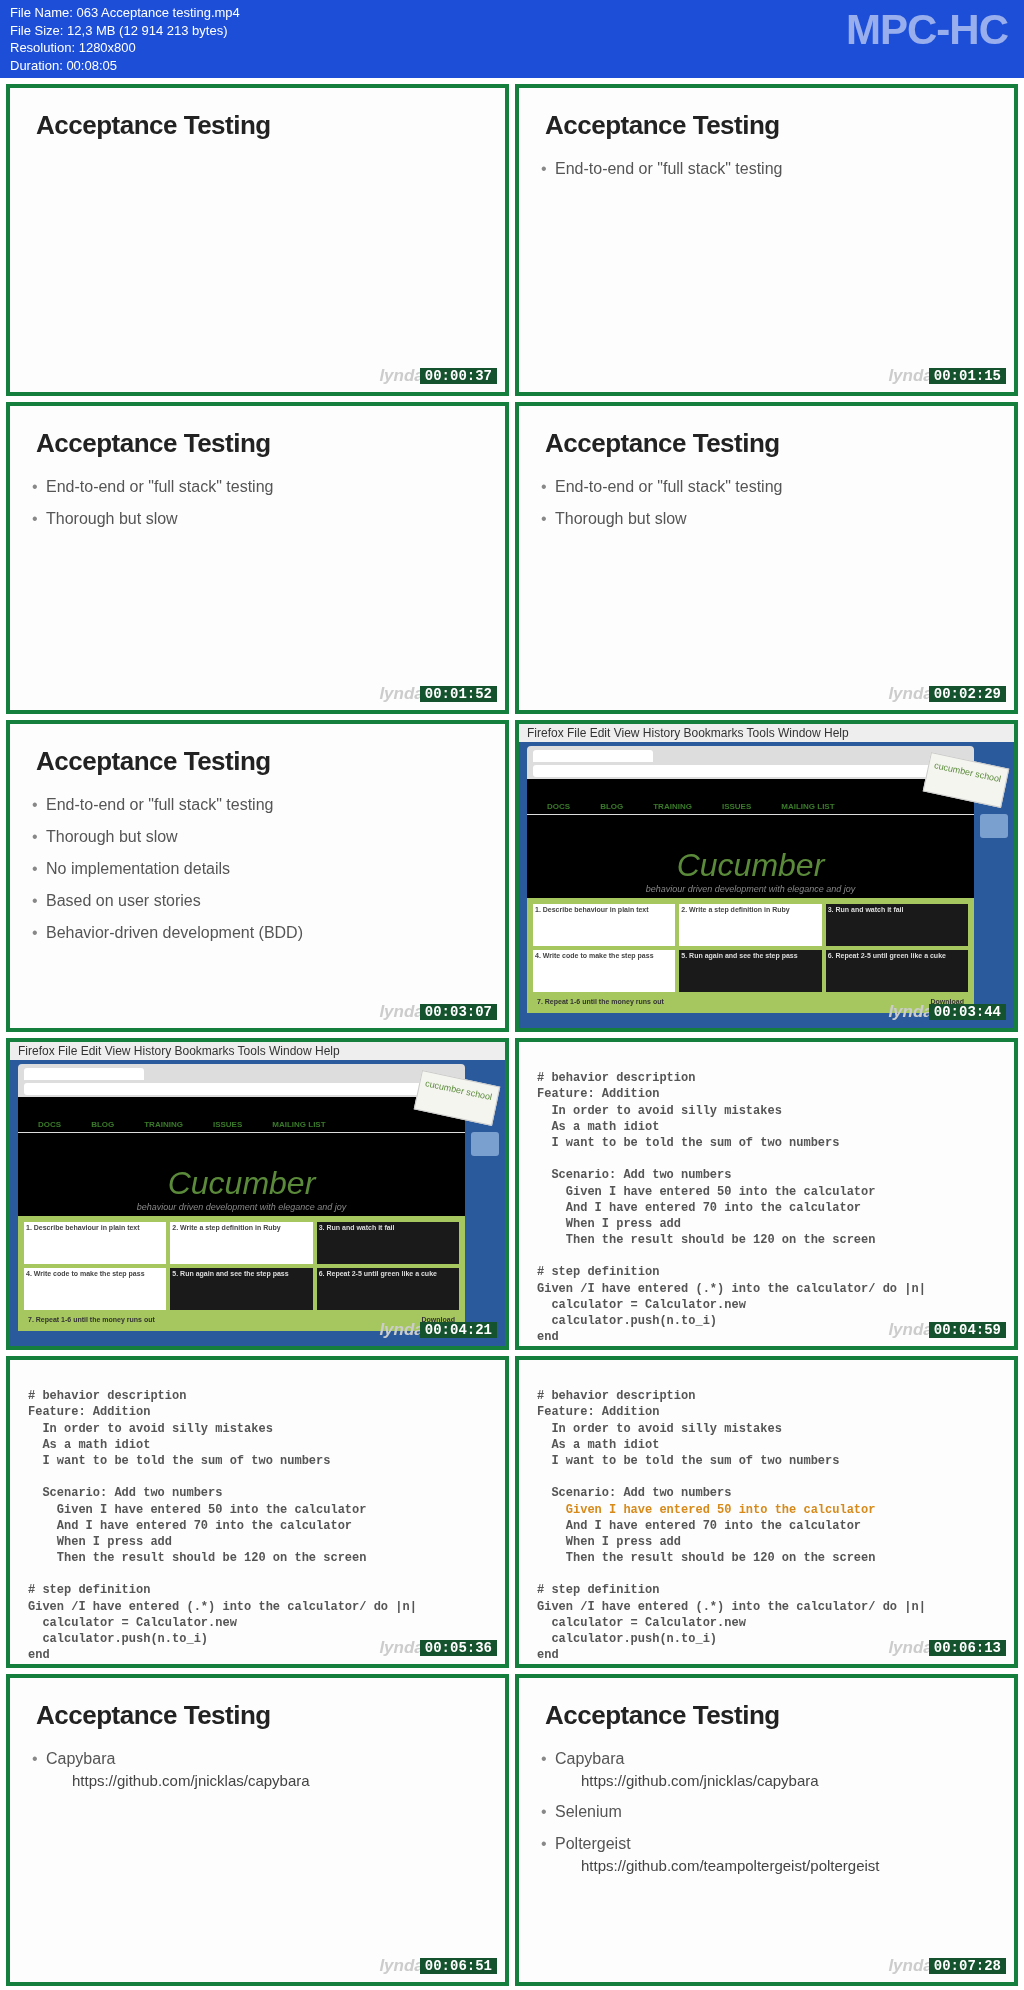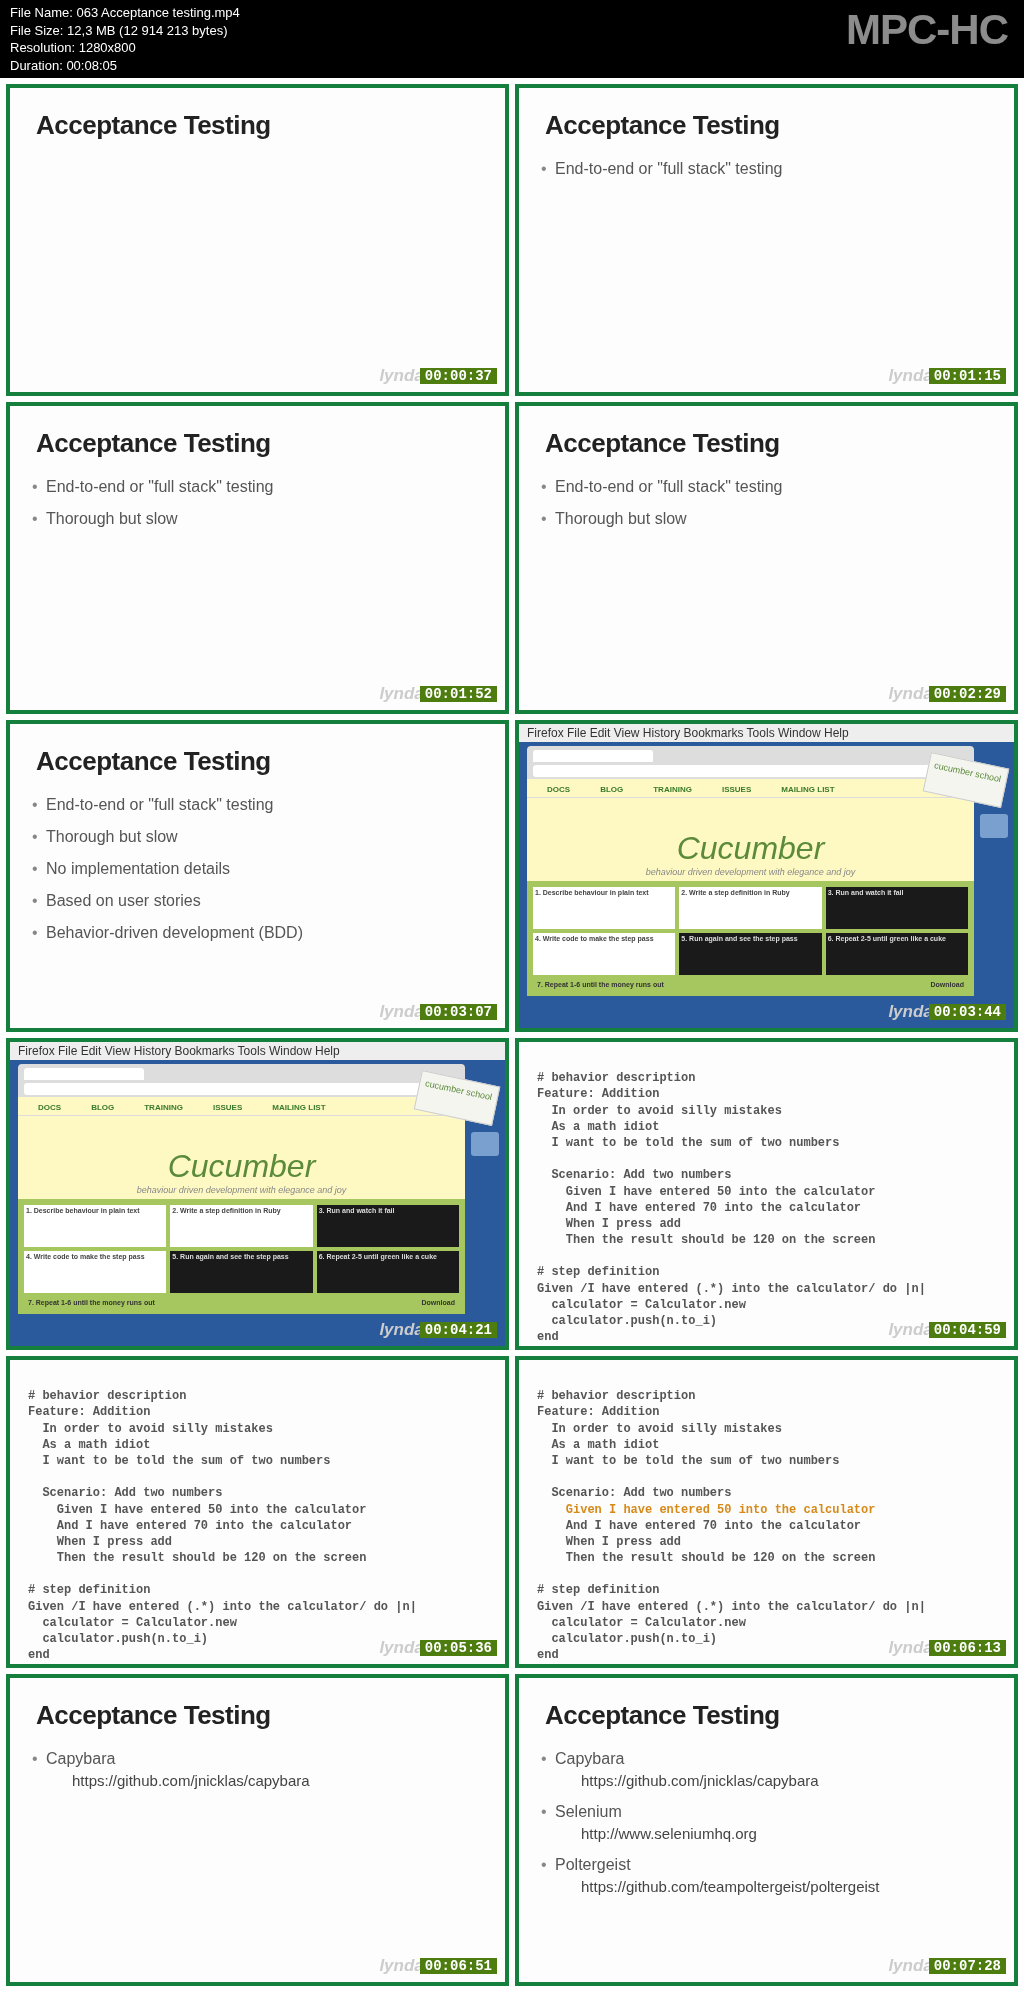--- a/index.html
+++ b/index.html
@@ -3,21 +3,21 @@
 <meta charset="utf-8">
 <style>
 * { margin: 0; padding: 0; box-sizing: border-box; }
 body {
   font-family: Arial, Helvetica, sans-serif;
   background: #ffffff;
   width: 1024px;
 }
 .header {
   position: relative;
-  background: #000000;
+  background: #1d4ed8;
   padding: 4px 4px 4px 10px;
   color: #fff;
   font-size: 13px;
   line-height: 1.35;
 }
 .header .line { white-space: nowrap; }
 .header .watermark {
   position: absolute;
   right: 16px;
   top: 2px;
@@ -79,21 +79,21 @@
   gap: 2px;
 }
 .lynda {
   color: #ccc;
   font-size: 17px;
   font-style: italic;
   font-weight: 600;
   margin-right: -6px;
 }
 .timestamp {
-  background: #4d7c0f;
+  background: #14532d;
   color: #fff;
   font-size: 14px;
   padding: 0 5px;
   font-family: "Courier New", monospace;
   font-weight: bold;
   text-align: right;
 }
 
 
 .browser-frame {
@@ -109,23 +109,23 @@
 }
 .browser-chrome {
   background: #ddd;
   margin: 4px 40px 0 8px;
   border-radius: 4px 4px 0 0;
   padding: 4px 6px 2px 6px;
 }
 .tab { background:#fff; border-radius: 3px 3px 0 0; width: 120px; height: 12px; }
 .addr { background:#fff; border-radius: 3px; height: 12px; margin-top: 3px; }
 .page {
-  background: #fef9c3;
+  background: #000000;
   margin: 0 40px 0 8px;
-  padding: 3px 0 0 0;
+  padding: 20px 0 0 0;
 }
 .nav-row {
   display: flex;
   gap: 30px;
   font-size: 8px;
   color: #3a7a2a;
   font-weight: bold;
   padding: 3px 20px;
   border-bottom: 1px solid #ddd;
 }
@@ -414,21 +414,21 @@
       </ul>
       <div class="ts-wrap">
         <span class="lynda">lynda</span>
         <span class="timestamp">00:06:51</span>
       </div>
     </div>
     <div class="thumb">
       <div class="slide-title">Acceptance Testing</div>
       <ul class="bullets">
         <li><span>Capybara</span><span class="sub">https://github.com/jnicklas/capybara</span></li>
-        <li><span>Selenium</span><span class="sub">http://www.seleniumhq.org</span></li>
+        <li><span>Selenium</span></li>
         <li><span>Poltergeist</span><span class="sub">https://github.com/teampoltergeist/poltergeist</span></li>
       </ul>
       <div class="ts-wrap">
         <span class="lynda">lynda</span>
         <span class="timestamp">00:07:28</span>
       </div>
     </div>
   </div>
 
 </body></html>

